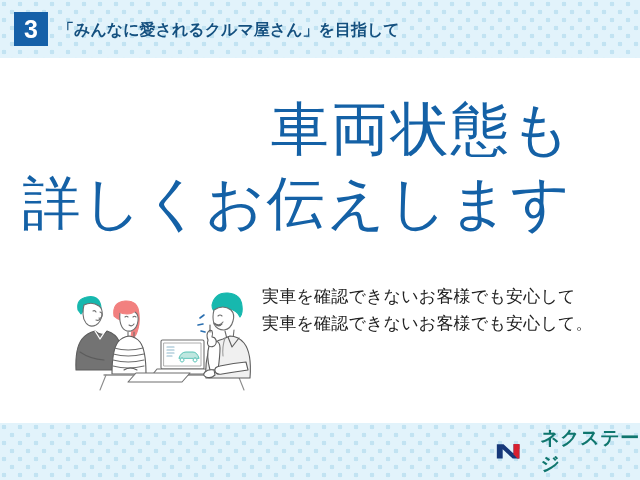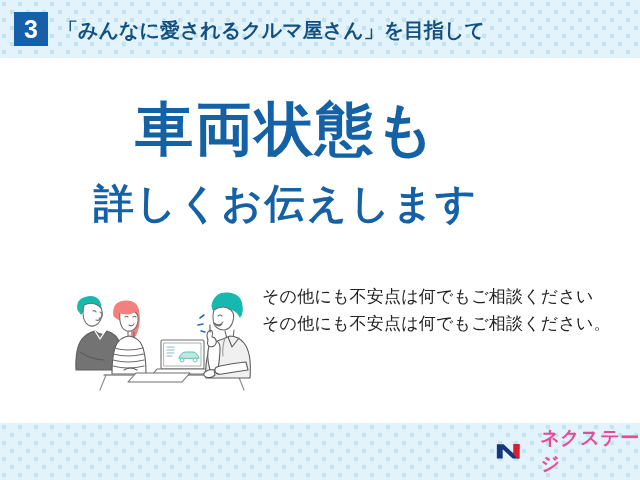--- a/index.html
+++ b/index.html
@@ -47,44 +47,44 @@
     text-align: center;
     letter-spacing: 0;
   }
   #header-title {
     position: absolute;
     left: 58px;
     top: 13px;
     height: 34px;
     line-height: 34px;
     color: #14507f;
-    font-size: 20px;
+    font-size: 16px;
     font-weight: bold;
     white-space: nowrap;
   }
 
   
   #headline {
     position: absolute;
     left: 0;
     top: 92px;
     width: 572px;
-    text-align: center;
+    text-align: right;
     color: #1461a6;
-    font-weight: bold;
+    font-weight: normal;
     letter-spacing: 2px;
   }
   #headline .line1 {
     display: block;
     font-size: 58px;
     line-height: 74px;
   }
   #headline .line2 {
     display: block;
-    font-size: 40px;
+    font-size: 58px;
     line-height: 74px;
   }
 
   
   #body-copy {
     position: absolute;
     left: 262px;
     top: 283px;
     width: 350px;
     color: #222222;
@@ -108,21 +108,21 @@
     position: absolute;
     left: 496px;
     top: 438px;
     height: 26px;
     display: flex;
     align-items: center;
   }
   #logo-mark { display: block; }
   #logo-text {
     margin-left: 16px;
-    color: #ec4899;
+    color: #0f766e;
     font-size: 19px;
     font-weight: bold;
     letter-spacing: 0.5px;
     line-height: 26px;
   }
 </style>
 </head>
 <body>
 
 <div id="ad">
@@ -220,22 +220,22 @@
         <path d="M152 92 q-6 -1 -9 2 q-3 3 1 5 q5 2 9 -2 z" fill="#ffffff" stroke="#5c5c5c"></path>
 
         <path d="M138 40 l4 -3" stroke="#2a6fb0" stroke-width="1.6"></path>
         <path d="M136 47 l5 -1" stroke="#2a6fb0" stroke-width="1.6"></path>
         <path d="M139 53 l4 1" stroke="#2a6fb0" stroke-width="1.6"></path>
       </g>
     </svg>
   </div>
 
   <div id="body-copy">
-    <span class="ln">その他にも不安点は何でもご相談ください</span>
-    <span class="ln">その他にも不安点は何でもご相談ください。</span>
+    <span class="ln">実車を確認できないお客様でも安心して</span>
+    <span class="ln">実車を確認できないお客様でも安心して。</span>
   </div>
 
   <div id="footer-band" class="band"></div>
 
   <div id="logo">
     <svg id="logo-mark" width="34" height="24" viewBox="0 0 34 24" xmlns="http://www.w3.org/2000/svg">
       <path d="M1 21 L1 4 L9 4 L21 15 L21 4 L28 4 L28 21 L20 21 L8 10 L8 21 Z" fill="#16387a"></path>
       <path d="M21 4 L28 4 L28 21 L25.5 21 L21 16 Z" fill="#d8202f"></path>
       <path d="M21 4 L28 4 L28 9.5 L23 9.5 Z" fill="#d8202f"></path>
     </svg>

